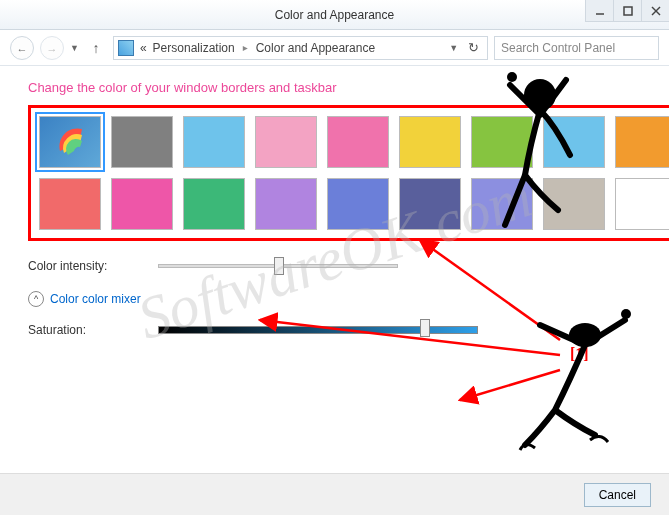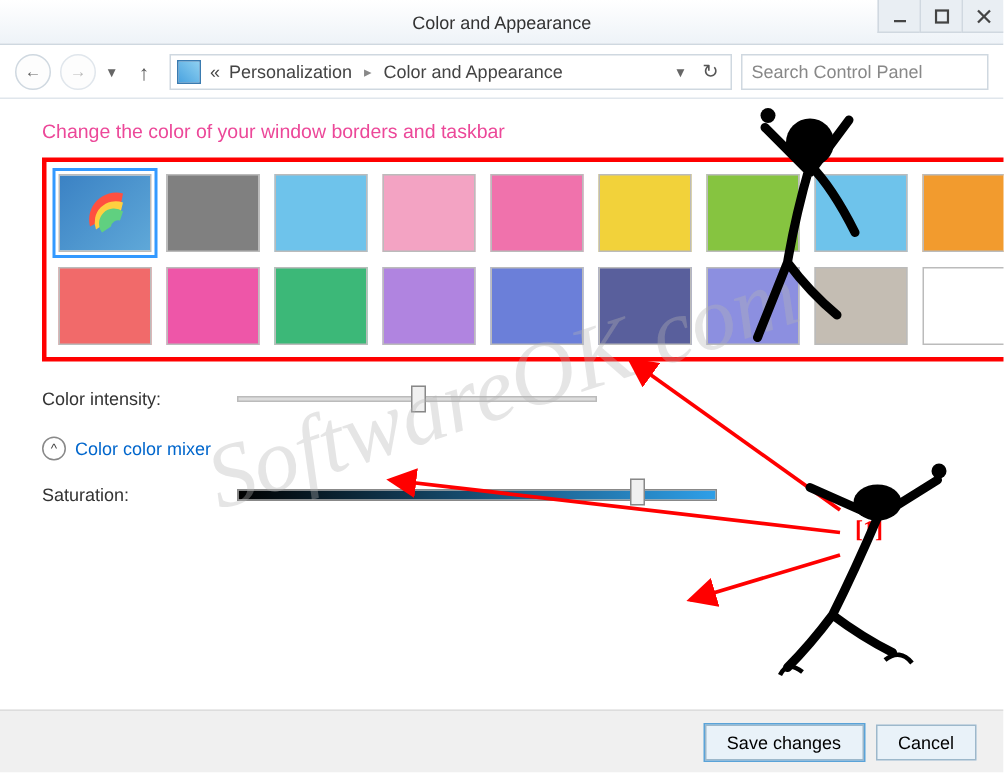--- a/index.html
+++ b/index.html
@@ -151,21 +151,20 @@
     <div class="ctrl-row">
       <div class="ctrl-label">Saturation:</div>
       <div class="slider-track bri-track">
         <div class="slider-thumb" id="thumb-bri" style="left: 260.6px;"></div>
       </div>
     </div>
   </div>
 </div>
 
 <div class="footer">
-  <button class="primary">Save changes</button>
   <button>Cancel</button>
 </div>
 
 <div class="watermark">SoftwareOK.com</div>
 
 <svg class="annot-arrows" style="left:0;top:0;width:669px;height:515px;">
   <defs>
       <marker id="ah" markerWidth="8" markerHeight="8" refX="7" refY="4" orient="auto">
         <path d="M0,0 L8,4 L0,8 Z" fill="#ff0000"></path>
       </marker>

